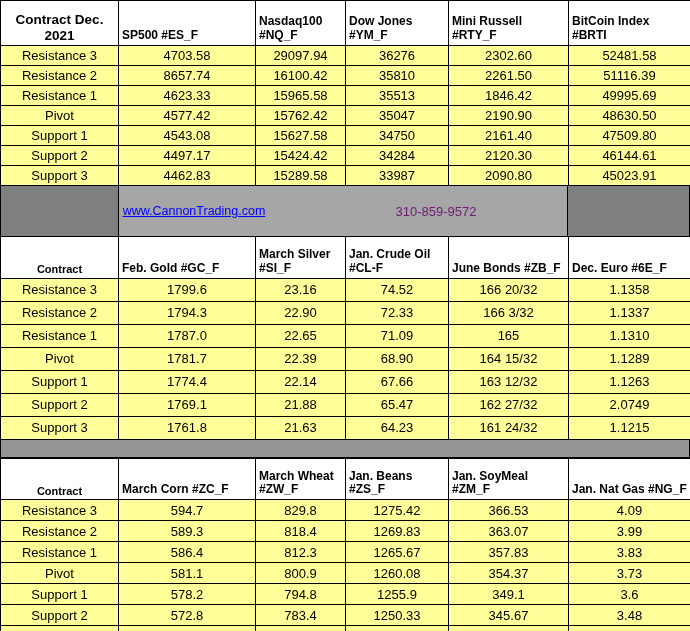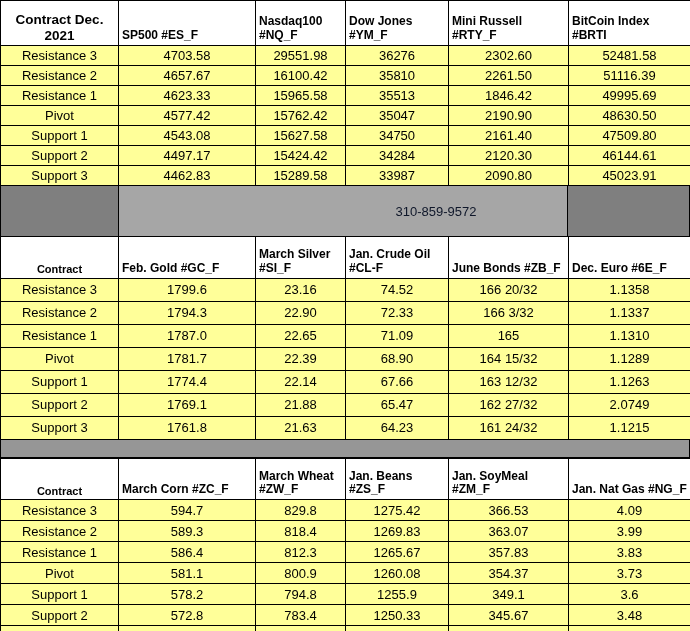--- a/index.html
+++ b/index.html
@@ -87,21 +87,21 @@
     cursor: pointer;
   }
   .phone {
     position: absolute;
     left: 375px;
     width: 120px;
     top: 50%;
     transform: translateY(-50%);
     text-align: center;
     font-size: 13px;
-    color: #0f172a;
+    color: #701a75;
   }
 
   .band2 {
     height: 18px;
     background: #969696;
     border-left: 1px solid #000;
     border-right: 1px solid #000;
     border-bottom: 1px solid #000;
   }
 </style>
@@ -126,28 +126,28 @@
           <th>Nasdaq100 #NQ_F</th>
           <th>Dow Jones #YM_F</th>
           <th>Mini Russell #RTY_F</th>
           <th>BitCoin Index #BRTI</th>
         </tr>
       </thead>
     <tbody>
         <tr>
           <td class="first-col">Resistance 3</td>
           <td>4703.58</td>
-          <td>29551.98</td>
+          <td>29097.94</td>
           <td>36276</td>
           <td>2302.60</td>
           <td>52481.58</td>
         </tr>
         <tr>
           <td class="first-col">Resistance 2</td>
-          <td>4657.67</td>
+          <td>8657.74</td>
           <td>16100.42</td>
           <td>35810</td>
           <td>2261.50</td>
           <td>51116.39</td>
         </tr>
         <tr>
           <td class="first-col">Resistance 1</td>
           <td>4623.33</td>
           <td>15965.58</td>
           <td>35513</td>
@@ -186,20 +186,21 @@
           <td>2090.80</td>
           <td>45023.91</td>
         </tr>
       </tbody>
   </table>
 
   <div class="band1">
     <div class="band1-left"></div>
     <div class="band1-mid"></div>
     <div class="band1-right"></div>
+    <a href="#" class="site-link">www.CannonTrading.com</a>
     <span class="phone">310-859-9572</span>
   </div>
 
   <table class="t2">
     <colgroup>
       <col style="width:118px">
         <col style="width:137px">
         <col style="width:90px">
       <col style="width:103px">
         <col style="width:120px">

